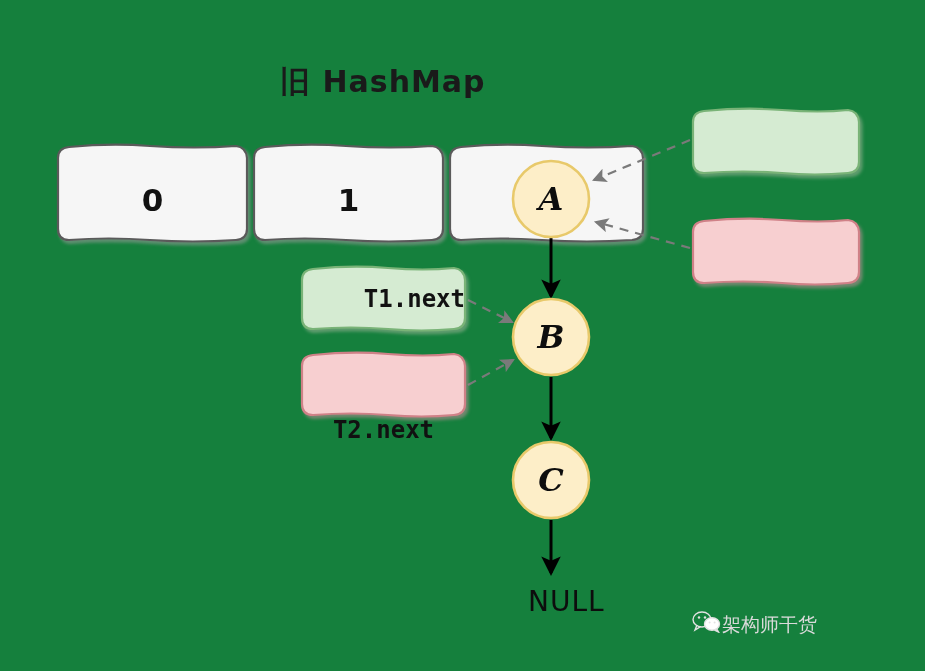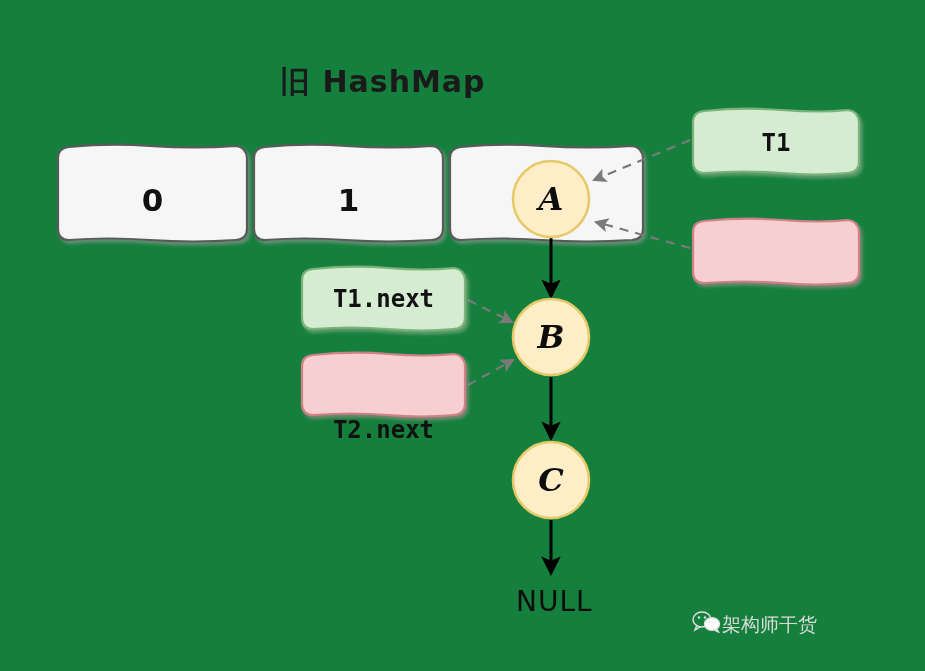--- a/index.html
+++ b/index.html
@@ -64,20 +64,21 @@
     white-space: nowrap;
   }
   .null-label {
     position: absolute;
     font-family: "DejaVu Sans", sans-serif;
     font-size: 28px;
     font-weight: 400;
     color: #0d0d0d;
     letter-spacing: 1px;
     white-space: nowrap;
+    margin-left: 12px;
   }
   .wm {
     position: absolute;
     font-family: "DejaVu Sans", sans-serif;
     color: #dadada;
     white-space: nowrap;
     user-select: none;
   }
   .wm-top {
     left: 722px;
@@ -177,22 +178,21 @@
   <div class="diag-title">旧 HashMap</div>
 
   <div class="cell-label" style="left:58px; top:182px; width:189px;">0</div>
   <div class="cell-label" style="left:254px; top:182px; width:189px;">1</div>
   <div class="cell-label" style="left:450px; top:182px; width:193px;"></div>
 
   <div class="node-label" style="left:513px; top:180px; width:76px;">A</div>
   <div class="node-label" style="left:513px; top:318px; width:76px;">B</div>
   <div class="node-label" style="left:513px; top:461px; width:76px;">C</div>
 
-  <div class="tag-label" style="left:693px; top:129px; width:166px;">T1</div>
-  <div class="tag-label" style="left:302px; top:285px; width:163px;">T1.next</div>
+  <div class="tag-label" style="left:302px; top:285px; width:163px;text-align:right;">T1.next</div>
   <div class="tag-label" style="left:302px; top:371px; width:163px;margin-top:45px;">T2.next</div>
 
   <div class="null-label" style="left:516px; top:585px;">NULL</div>
 
   <div class="wm-icon">
     <svg width="30" height="22" viewBox="0 0 30 22" xmlns="http://www.w3.org/2000/svg">
       <ellipse cx="10" cy="8.5" rx="9" ry="7.5" fill="none" stroke="#e2e2e2" stroke-width="1.4"></ellipse>
       <path d="M 5 14 L 3 19 L 8.5 15.6" fill="none" stroke="#e2e2e2" stroke-width="1.4"></path>
       <circle cx="7" cy="6.5" r="1.2" fill="#e2e2e2"></circle>
       <circle cx="13" cy="6.5" r="1.2" fill="#e2e2e2"></circle>

